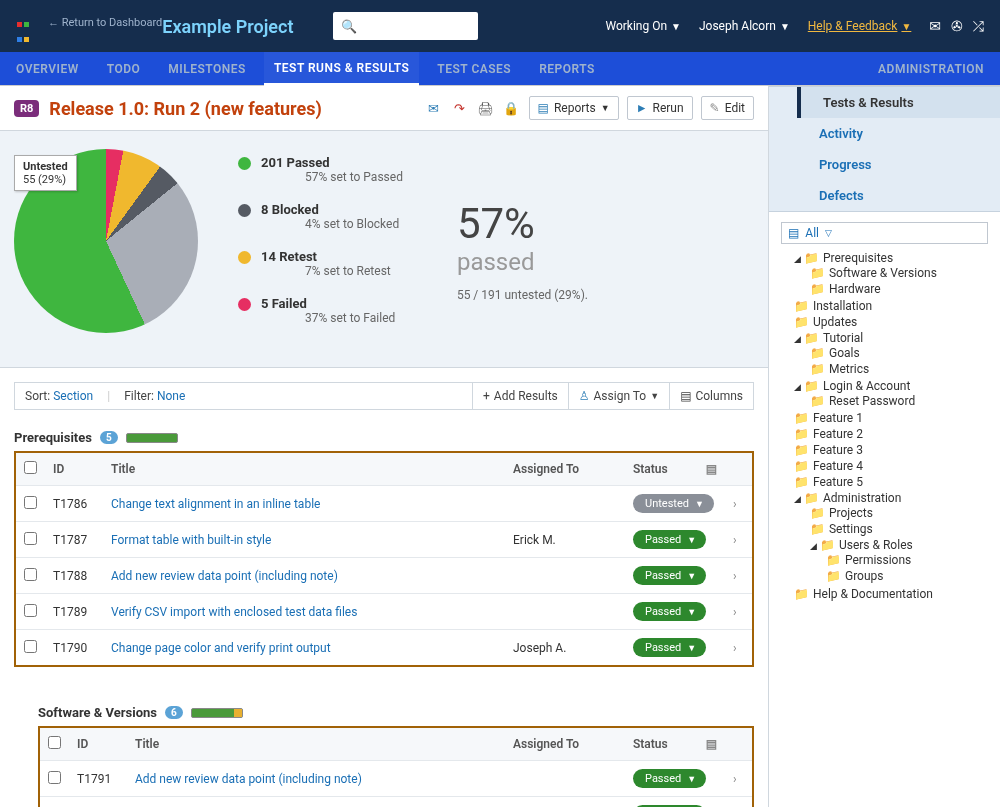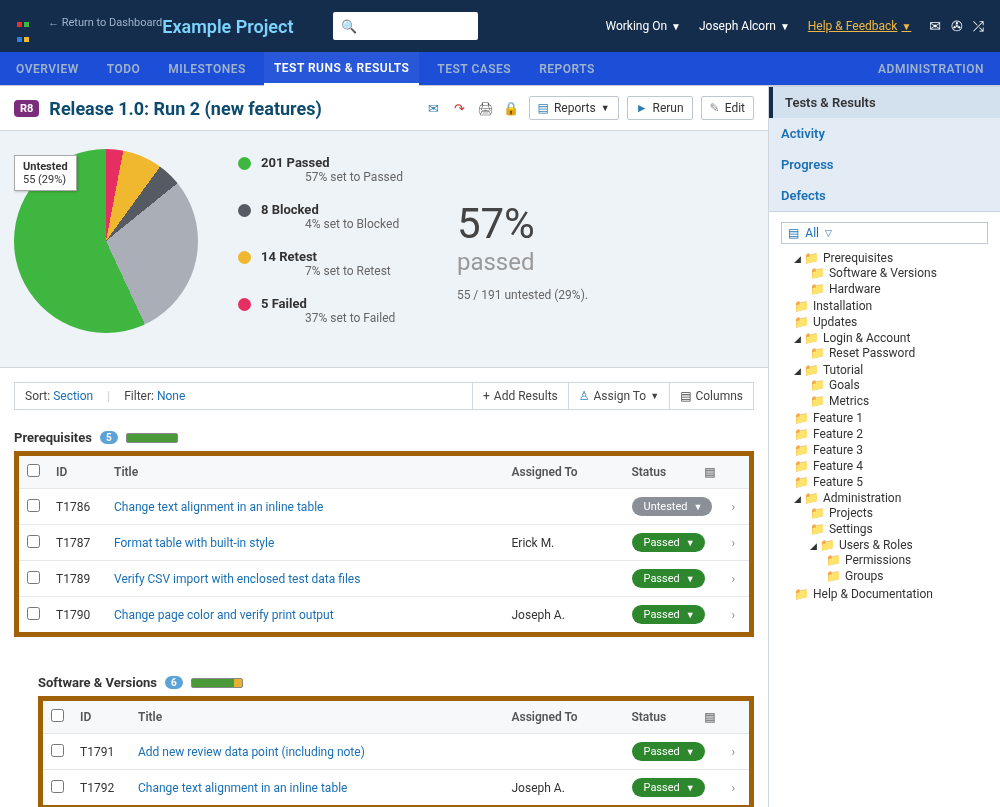--- a/index.html
+++ b/index.html
@@ -17,21 +17,21 @@
 .top-icons { display: flex; gap: 10px; font-size: 14px; }
 .navbar { background: #1d4ed8; height: 34px; display: flex; align-items: flex-start; padding: 0 16px; gap: 28px; border-bottom: 1px solid #ccc; }
 .nav-item { color: #9fb3cc; font-size: 12px; font-weight: 600; letter-spacing: 0.5px; cursor: pointer; height: 34px; display: flex; align-items: center; }
 .nav-item.active { color: #fff; border-bottom: 3px solid #fff; background: rgba(255,255,255,0.05); padding: 0 10px; margin: 0 -10px; }
 .nav-admin { margin-left: auto; }
 .body-row { display: flex; }
 .main-col { flex: 1; min-width: 0; }
 .side-col { width: 232px; border-left: 1px solid #d0d7de; }
 .title-bar { display: flex; align-items: center; padding: 10px 14px; border-bottom: 1px solid #d0d7de; }
 .badge-r8 { background: #7b2d7b; color: #fff; font-size: 11px; font-weight: 700; border-radius: 4px; padding: 2px 6px; margin-right: 10px; }
-.page-title { font-size: 18px; font-weight: 700; color: #0c4a6e; }
+.page-title { font-size: 18px; font-weight: 700; color: #c2410c; }
 .title-actions { margin-left: auto; display: flex; align-items: center; gap: 8px; }
 .icon-btn { width: 18px; height: 18px; display: inline-flex; align-items: center; justify-content: center; cursor: pointer; color: #555; }
 .drop-btn { border: 1px solid #c0c7d0; background: #fff; padding: 4px 8px; font-size: 12px; border-radius: 2px; cursor: pointer; display: inline-flex; align-items: center; gap: 5px; }
 .summary-panel { background: #eef3f8; padding: 18px 14px 24px; display: flex; gap: 24px; border-bottom: 1px solid #d0d7de; position: relative; }
 .pie-wrap { position: relative; width: 200px; height: 194px; }
 .pie { width: 184px; height: 184px; border-radius: 50%; }
 .tooltip { position: absolute; top: 6px; left: 0; background: #fff; border: 1px solid #aaa; padding: 4px 8px; font-size: 11px; box-shadow: 1px 1px 2px rgba(0,0,0,0.2); }
 .tooltip .tt-title { font-weight: 700; }
 .legend { display: flex; flex-direction: column; gap: 18px; padding-top: 6px; }
 .legend-item { display: flex; gap: 10px; }
@@ -45,36 +45,36 @@
 .filter-bar { display: flex; align-items: center; border: 1px solid #d0d7de; margin: 14px 14px 0; font-size: 12px; }
 .filter-left { padding: 6px 10px; flex: 1; display: flex; gap: 14px; color: #444; }
 .link { color: #1a6fb5; cursor: pointer; }
 .filter-right { display: flex; }
 .filter-btn { border-left: 1px solid #d0d7de; padding: 6px 10px; cursor: pointer; display: flex; align-items: center; gap: 4px; color: #444; }
 .section-head { padding: 20px 14px 6px; display: flex; align-items: center; gap: 8px; }
 .section-title { font-weight: 700; font-size: 13px; }
 .count-pill { background: #5ba3d6; color: #fff; font-size: 10px; border-radius: 9px; padding: 1px 6px; font-weight: 700; }
 .mini-bar { width: 52px; height: 10px; border: 1px solid #888; border-radius: 2px; background: #4a9a3a; position: relative; }
 .mini-bar.partial::after { content: ''; position: absolute; right: 0; top: 0; bottom: 0; width: 8px; background: #e8b030; }
-.tbl { width: calc(100% - 28px); margin: 0 14px; border: 5px solid #a16207; border-collapse: collapse; font-size: 12px; }
+.tbl { width: calc(100% - 28px); margin: 0 14px; border: 2px solid #a16207; border-collapse: collapse; font-size: 12px; }
 .tbl th, .tbl td { text-align: left; padding: 8px 8px; border-bottom: 1px solid #e4e8ec; }
 .tbl th { background: #f6f8fa; color: #555; font-weight: 600; }
 .col-chk { width: 28px; }
 .col-id { width: 58px; }
 .col-assign { width: 120px; }
 .col-status { width: 100px; }
 .col-arrow { width: 28px; text-align: center; }
 .status-pill { display: inline-flex; align-items: center; gap: 6px; color: #fff; font-size: 11px; border-radius: 11px; padding: 3px 10px 3px 12px; cursor: pointer; }
 .sp-passed { background: #2d882d; }
 .sp-untested { background: #8a8f98; }
 .chev-d { font-size: 9px; }
 .arrow-cell { color: #888; cursor: pointer; }
 .side-meta { padding: 14px 14px 14px; font-size: 12px; line-height: 1.6; }
 .side-tabs { background: #e3ecf5; border-top: 1px solid #c6d2de; border-bottom: 1px solid #c6d2de; }
-.side-tab { padding: 8px 12px; font-size: 13px; font-weight: 600; color: #1a6fb5; cursor: pointer; }
+.side-tab { padding: 8px 22px; font-size: 13px; font-weight: 600; color: #1a6fb5; cursor: pointer; margin-left: 28px; }
 .side-tab.active { color: #333; border-left: 4px solid #152d4d; background: #d3e1ee; }
 .tree-panel { padding: 10px 8px; font-size: 12px; }
 .tree-filter { border: 1px solid #c0c7d0; padding: 3px 6px; margin: 0 4px 6px; display: flex; align-items: center; gap: 6px; color: #1a6fb5; cursor: pointer; }
 .tree ul { list-style: none; padding-left: 16px; }
 .tree > ul { padding-left: 2px; margin-left: 15px; }
 .tree li { padding: 1px 0; white-space: nowrap; }
 .tree .caret { display: inline-block; width: 10px; font-size: 9px; color: #333; cursor: pointer; }
 .folder { color: #e8a93a; margin-right: 4px; }
 .subsection { margin: 18px 0 0 24px; }
 .th-opts { float: right; color: #888; cursor: pointer; }
@@ -235,20 +235,28 @@
             <td><span class="link">Change text alignment in an inline table</span></td>
             <td class="col-assign"></td>
             <td class="col-status"><span class="status-pill sp-untested">Untested <span class="chev-d">▼</span></span></td>
             <td class="col-arrow arrow-cell">›</td>
           </tr>
           <tr>
             <td class="col-chk"><input type="checkbox" style=""></td>
             <td class="col-id">T1787</td>
             <td><span class="link">Format table with built-in style</span></td>
             <td class="col-assign">Erick M.</td>
+            <td class="col-status"><span class="status-pill sp-passed">Passed <span class="chev-d">▼</span></span></td>
+            <td class="col-arrow arrow-cell">›</td>
+          </tr>
+          <tr>
+            <td class="col-chk"><input type="checkbox" style=""></td>
+            <td class="col-id">T1788</td>
+            <td><span class="link">Add new review data point (including note)</span></td>
+            <td class="col-assign"></td>
             <td class="col-status"><span class="status-pill sp-passed">Passed <span class="chev-d">▼</span></span></td>
             <td class="col-arrow arrow-cell">›</td>
           </tr>
           <tr>
             <td class="col-chk"><input type="checkbox" style=""></td>
             <td class="col-id">T1789</td>
             <td><span class="link">Verify CSV import with enclosed test data files</span></td>
             <td class="col-assign"></td>
             <td class="col-status"><span class="status-pill sp-passed">Passed <span class="chev-d">▼</span></span></td>
             <td class="col-arrow arrow-cell">›</td>
@@ -316,30 +324,30 @@
       <div class="tree">
         <ul>
           <li><span class="caret">◢</span><span class="folder">📁</span><span>Prerequisites</span>
             <ul>
               <li><span class="folder">📁</span><span>Software &amp; Versions</span></li>
               <li><span class="folder">📁</span><span>Hardware</span></li>
             </ul>
           </li>
           <li><span class="folder">📁</span><span>Installation</span></li>
           <li><span class="folder">📁</span><span>Updates</span></li>
-          <li><span class="caret">◢</span><span class="folder">📁</span><span>Login &amp; Account</span>
-            <ul>
-                <li><span class="folder">📁</span><span>Reset Password</span></li>
-              </ul>
-          </li>
           <li><span class="caret">◢</span><span class="folder">📁</span><span>Tutorial</span>
             <ul>
               <li><span class="folder">📁</span><span>Goals</span></li>
               <li><span class="folder">📁</span><span>Metrics</span></li>
             </ul>
+          </li>
+          <li><span class="caret">◢</span><span class="folder">📁</span><span>Login &amp; Account</span>
+            <ul>
+                <li><span class="folder">📁</span><span>Reset Password</span></li>
+              </ul>
           </li>
           <li><span class="folder">📁</span><span>Feature 1</span></li>
           <li><span class="folder">📁</span><span>Feature 2</span></li>
           <li><span class="folder">📁</span><span>Feature 3</span></li>
           <li><span class="folder">📁</span><span>Feature 4</span></li>
           <li><span class="folder">📁</span><span>Feature 5</span></li>
           <li><span class="caret">◢</span><span class="folder">📁</span><span>Administration</span>
             <ul>
               <li><span class="folder">📁</span><span>Projects</span></li>
               <li><span class="folder">📁</span><span>Settings</span></li>

